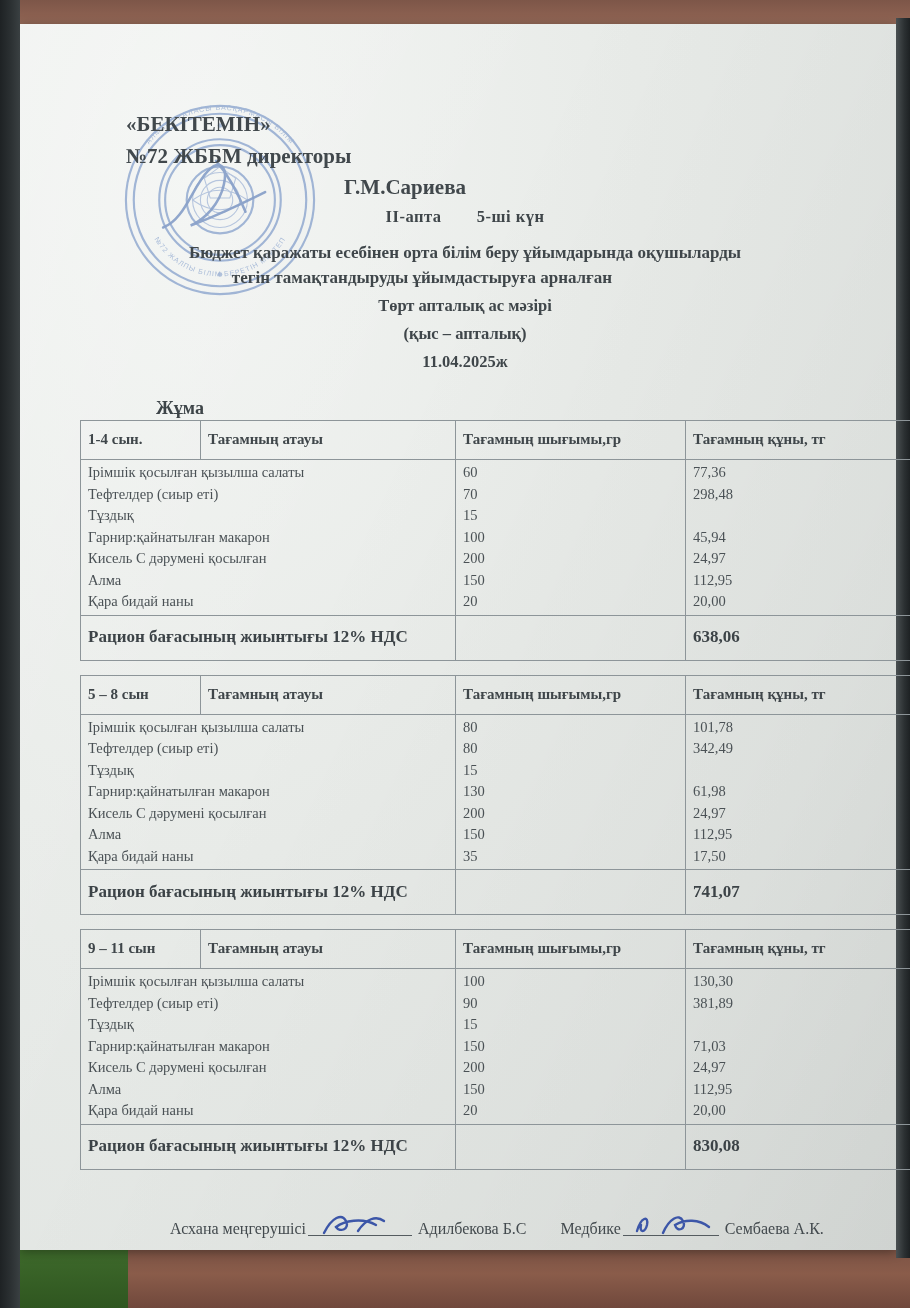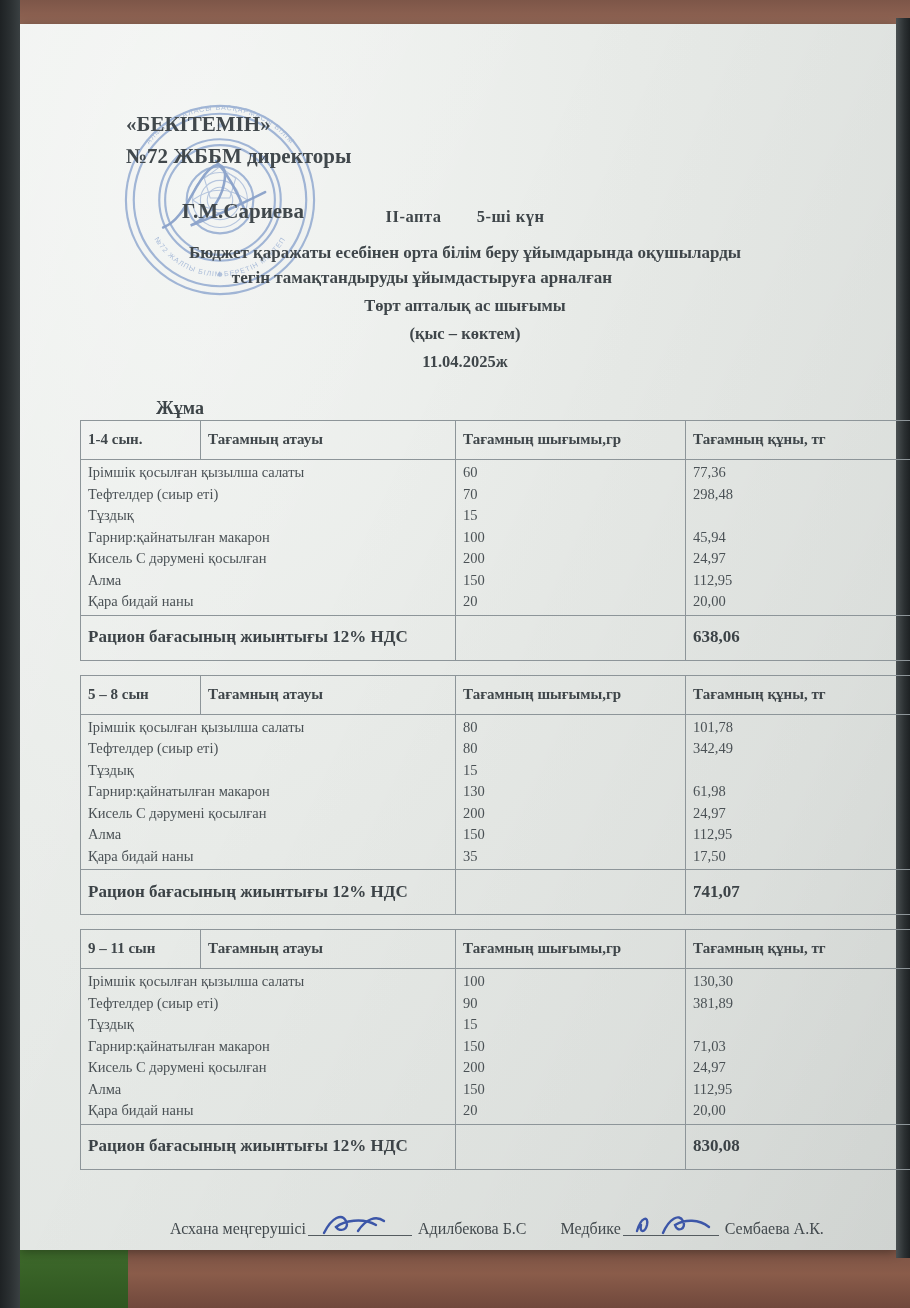--- a/index.html
+++ b/index.html
@@ -73,21 +73,21 @@
     left: 106px;
     top: 85px;
     width: 340px;
     font-size: 21px;
     font-weight: bold;
     line-height: 1.5;
     color: #41484c;
     z-index: 4;
   }
   .approval .ln2 { display:block; }
-  .approval .ln3 { display:block; text-align:left; padding-left:56px;margin-top:24px; }
+  .approval .ln3 { display:block; text-align:right; padding-left:56px; }
 
   
   .stamp {
     position: absolute;
     left: 102px;
     top: 78px;
     width: 196px;
     height: 196px;
     z-index: 2;
     opacity: .62;
@@ -285,22 +285,22 @@
     <div class="titles">
       <div class="t-week">
         <span>II-апта</span>
         <span class="gap"></span>
         <span>5-ші күн</span>
       </div>
       <div class="t-big">
         <span>Бюджет қаражаты есебінен орта білім беру ұйымдарында оқушыларды</span>
         <span class="l2">тегін тамақтандыруды ұйымдастыруға арналған</span>
       </div>
-      <div class="t-line">Төрт апталық ас шығымы</div>
-      <div class="t-line">(қыс – көктем)</div>
+      <div class="t-line">Төрт апталық ас мәзірі</div>
+      <div class="t-line">(қыс – апталық)</div>
       <div class="t-line">11.04.2025ж</div>
     </div>
 
     <div class="dayname">Жұма</div>
 
     <div class="tablewrap">
       <table class="menu">
         <colgroup>
           <col class="c-cls">
             <col class="c-name">

